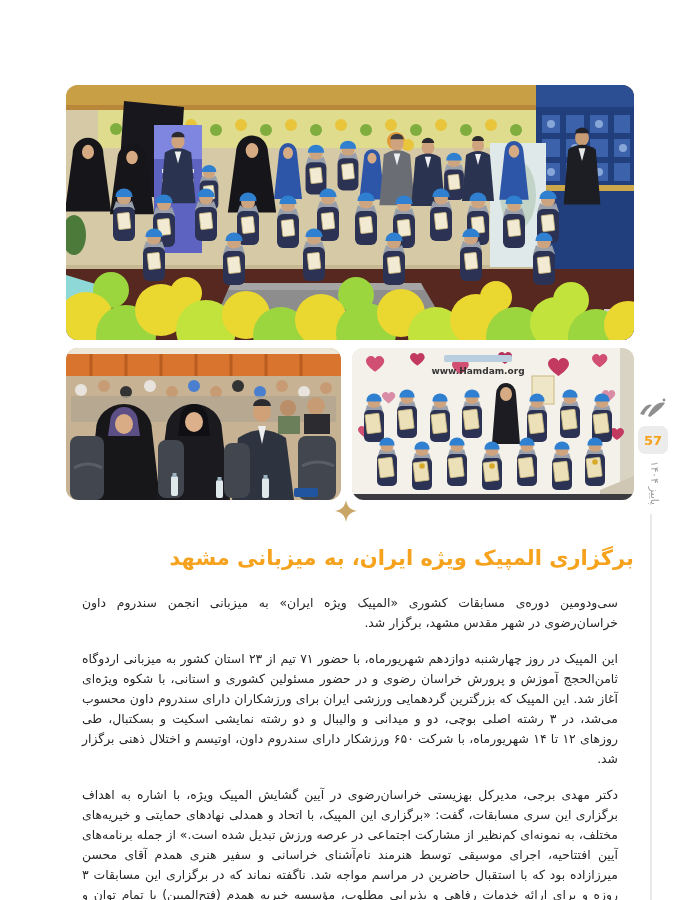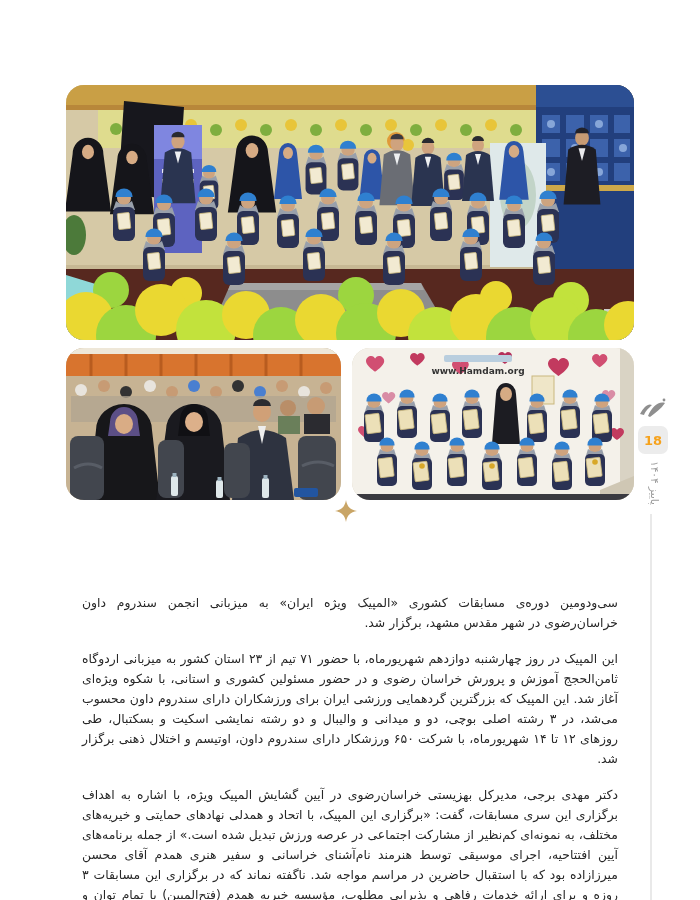--- a/index.html
+++ b/index.html
@@ -1,18 +1,18 @@
 <!DOCTYPE html>
 <html lang="fa"><head>
 <meta charset="utf-8">
 <style>
   html,body{margin:0;padding:0;background:#ffffff;}
   .page{position:relative;width:700px;height:900px;background:#ffffff;overflow:hidden;
         font-family:"DejaVu Sans",sans-serif;}
-  .photo{position:absolute;border-radius:18px;overflow:hidden;background:#d8d0bc;}
+  .photo{position:absolute;border-radius:12px;overflow:hidden;background:#d8d0bc;}
   .photo svg{display:block;width:100%;height:100%;}
   #photo-top{left:66px;top:85px;width:568px;height:255px;}
   #photo-bottom-left{left:66px;top:348px;width:275px;height:152px;}
   #photo-bottom-right{left:352px;top:348px;width:282px;height:152px;}
   .sparkle{position:absolute;left:335px;top:500px;width:22px;height:22px;}
   .article-title{position:absolute;left:66px;top:531px;width:568px;direction:rtl;text-align:right;
         color:#F6A21C;font-weight:bold;font-size:21px;line-height:1.3;}
   .article-body{position:absolute;left:66px;top:577px;width:568px;direction:rtl;text-align:justify;
         color:#272727;font-size:12.4px;line-height:20px;}
   .article-body p{margin:16px;}
@@ -333,36 +333,37 @@
       <rect x="0" y="146" width="282" height="6" fill="#3a3a40"></rect>
     </svg>
   </div>
 
   <div class="sparkle">
     <svg viewBox="0 0 22 22">
       <path d="M11 0C12.2 6.8 15.2 9.8 22 11C15.2 12.2 12.2 15.2 11 22C9.8 15.2 6.8 12.2 0 11C6.8 9.8 9.8 6.8 11 0Z" fill="#C9A566"></path>
     </svg>
   </div>
 
+  <h1 class="article-title">برگزاری المپیک ویژه ایران، به میزبانی مشهد</h1>
 
   <div class="article-body">
     <p>سی‌ودومین دوره‌ی مسابقات کشوری «المپیک ویژه ایران» به میزبانی انجمن سندروم داون خراسان‌رضوی در شهر مقدس مشهد، برگزار شد.</p>
     <p>این المپیک در روز چهارشنبه دوازدهم شهریورماه، با حضور ۷۱ تیم از ۲۳ استان کشور به میزبانی اردوگاه ثامن‌الحجج آموزش و پرورش خراسان رضوی و در حضور مسئولین کشوری و استانی، با شکوه ویژه‌ای آغاز شد. این المپیک که بزرگترین گردهمایی ورزشی ایران برای ورزشکاران دارای سندروم داون محسوب می‌شد، در ۳ رشته اصلی بوچی، دو و میدانی و والیبال و دو رشته نمایشی اسکیت و بسکتبال، طی روزهای ۱۲ تا ۱۴ شهریورماه، با شرکت ۶۵۰ ورزشکار دارای سندروم داون، اوتیسم و اختلال ذهنی برگزار شد.</p>
     <p>دکتر مهدی برجی، مدیرکل بهزیستی خراسان‌رضوی در آیین گشایش المپیک ویژه، با اشاره به اهداف برگزاری این سری مسابقات، گفت: «برگزاری این المپیک، با اتحاد و همدلی نهادهای حمایتی و خیریه‌های مختلف، به نمونه‌ای کم‌نظیر از مشارکت اجتماعی در عرصه ورزش تبدیل شده است.» از جمله برنامه‌های آیین افتتاحیه، اجرای موسیقی توسط هنرمند نام‌آشنای خراسانی و سفیر هنری همدم آقای محسن میرزازاده بود که با استقبال حاضرین در مراسم مواجه شد. ناگفته نماند که در برگزاری این مسابقات ۳ روزه و برای ارائه خدمات رفاهی و پذیرایی مطلوب، مؤسسه خیریه همدم (فتح‌المبین) با تمام توان و امکاناتی که در اختیار داشت با برگزارکنندگان المپیک به همکاری و تعامل پرداخت.</p>
   </div>
 
   <div class="side-logo">
     <svg viewBox="0 0 32 26">
       <path d="M3 18 C7 11 11 7 15 9 C12 12 9 14 7 19 Z" fill="#8f8f8f"></path>
       <path d="M11 20 C15 11 21 5 28 7 C24 13 18 17 13 21 Z" fill="#8f8f8f"></path>
       <circle cx="27" cy="4" r="1.4" fill="#8f8f8f"></circle>
     </svg>
   </div>
 
-  <div class="page-badge">18</div>
+  <div class="page-badge">57</div>
 
   <div class="season">
     <span>پاییز ۱۴۰۴</span>
   </div>
 
   <div class="vrule"></div>
 
 </div>
 
 </body></html>

